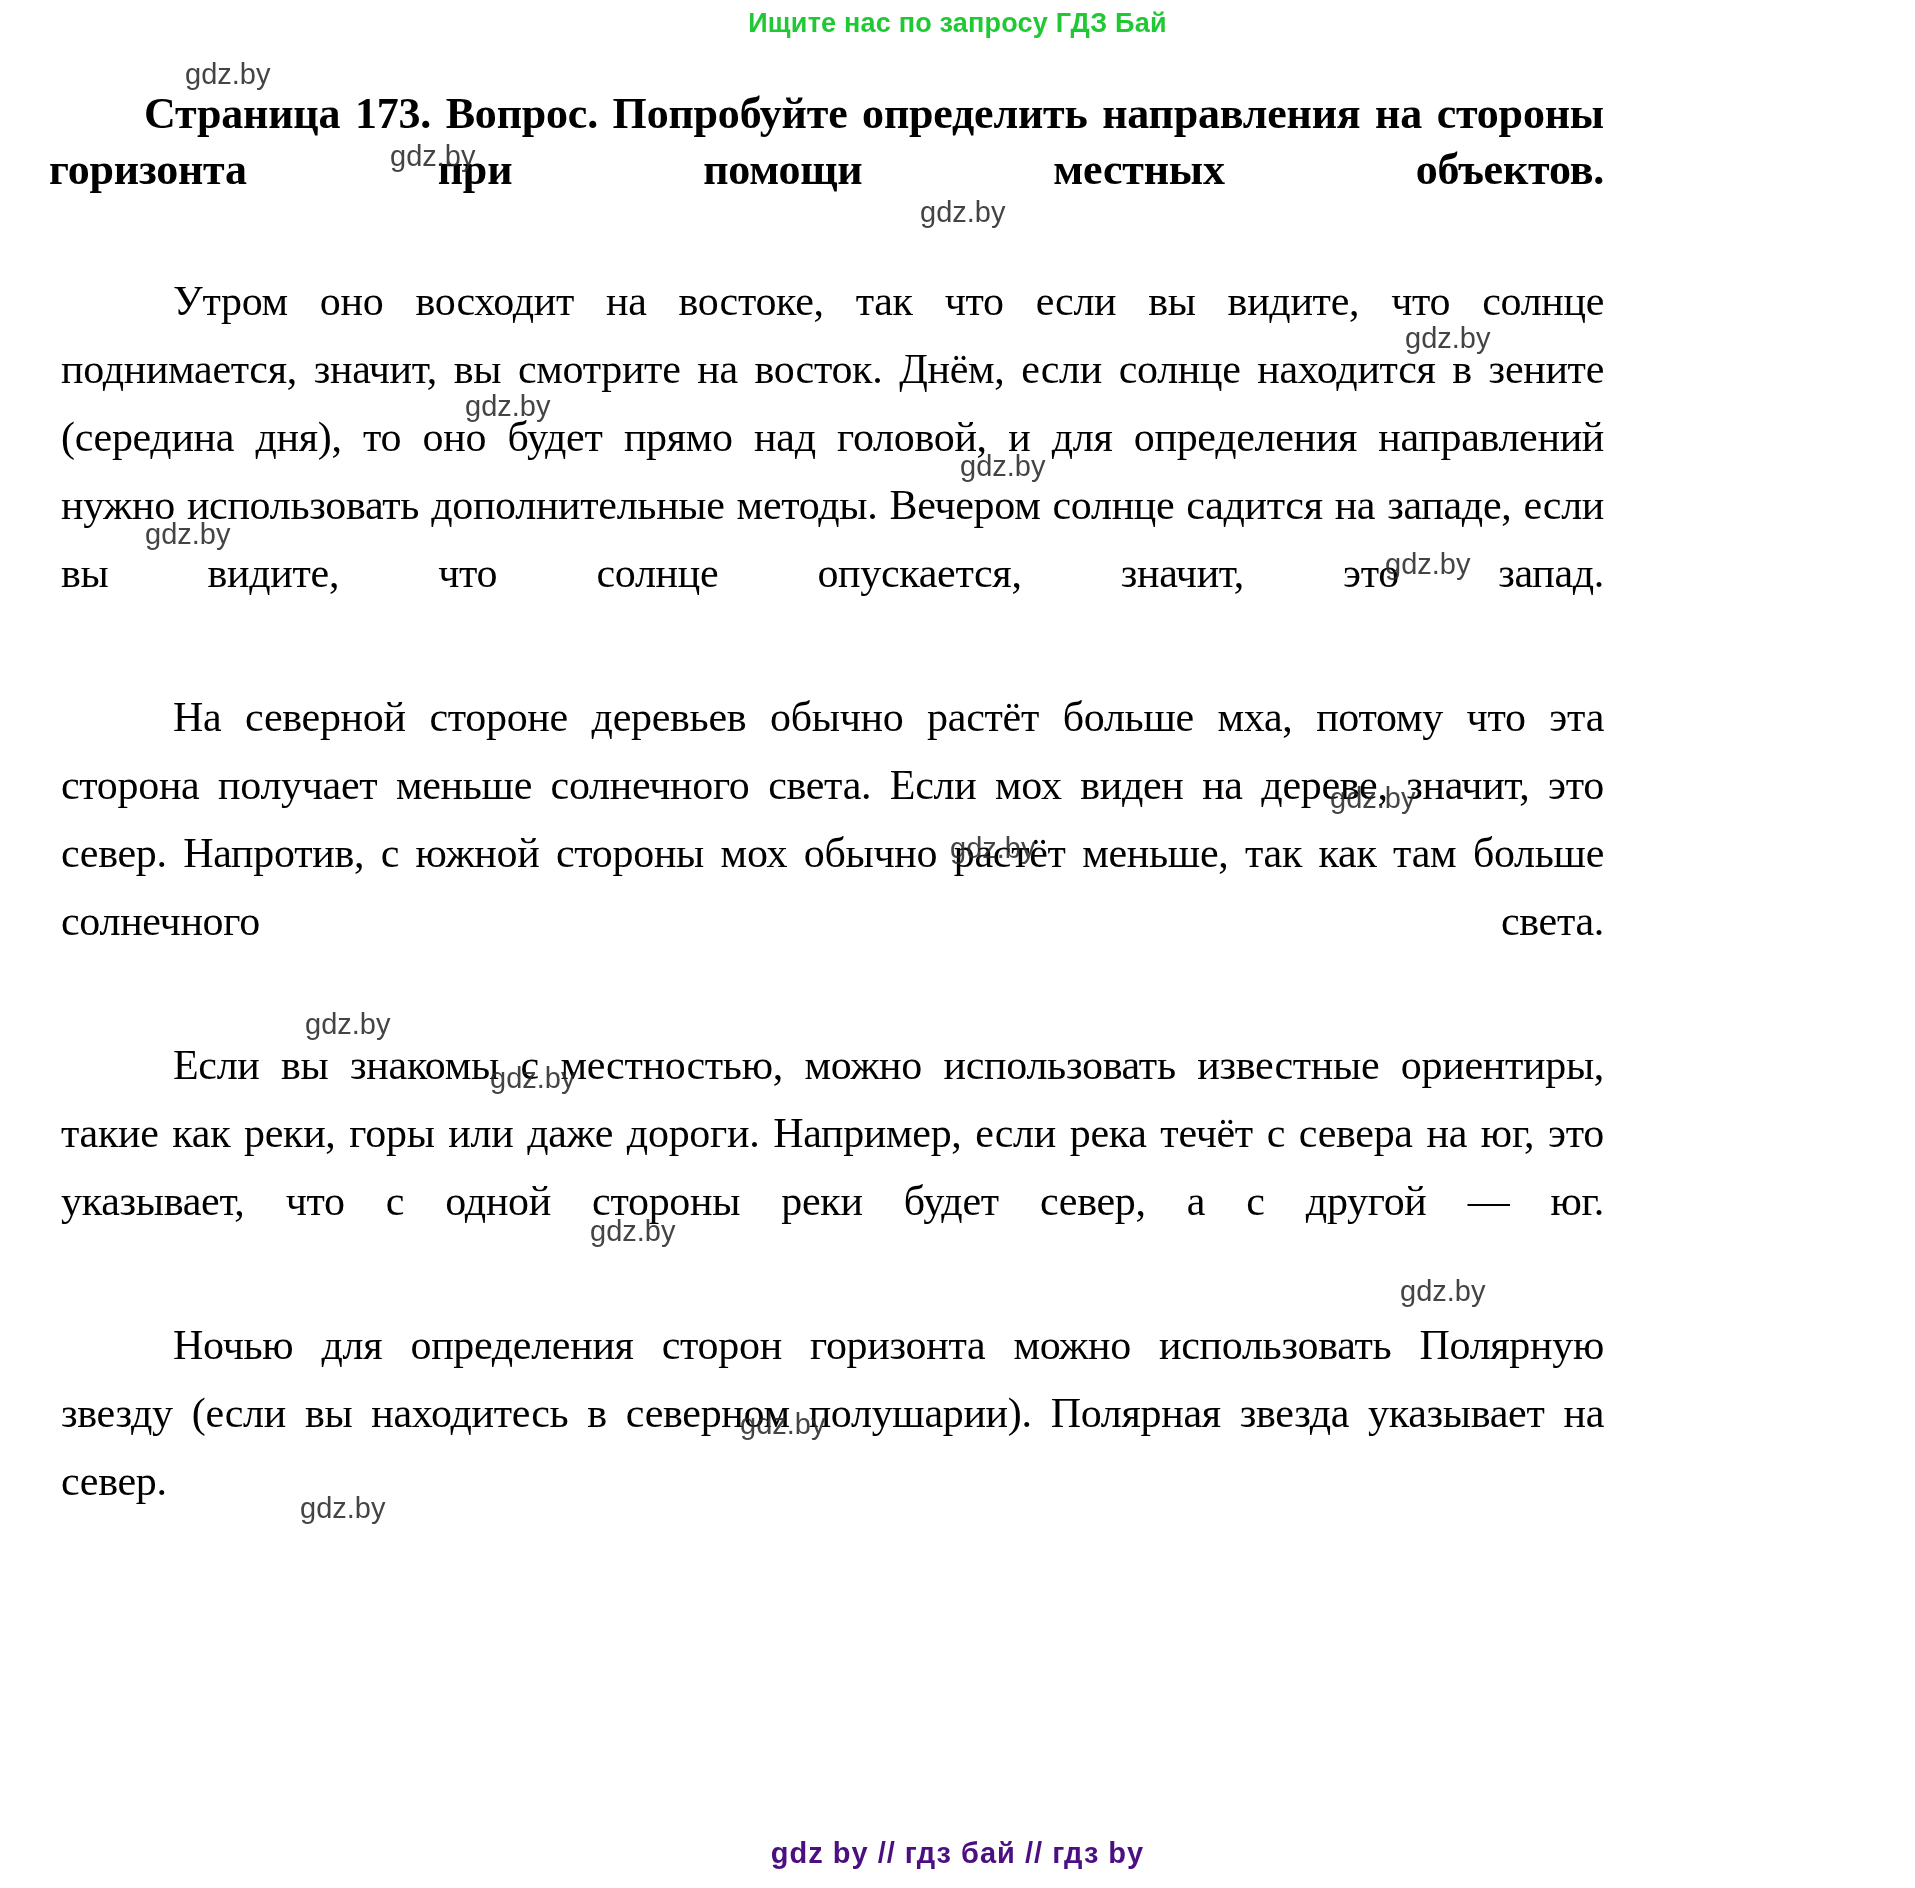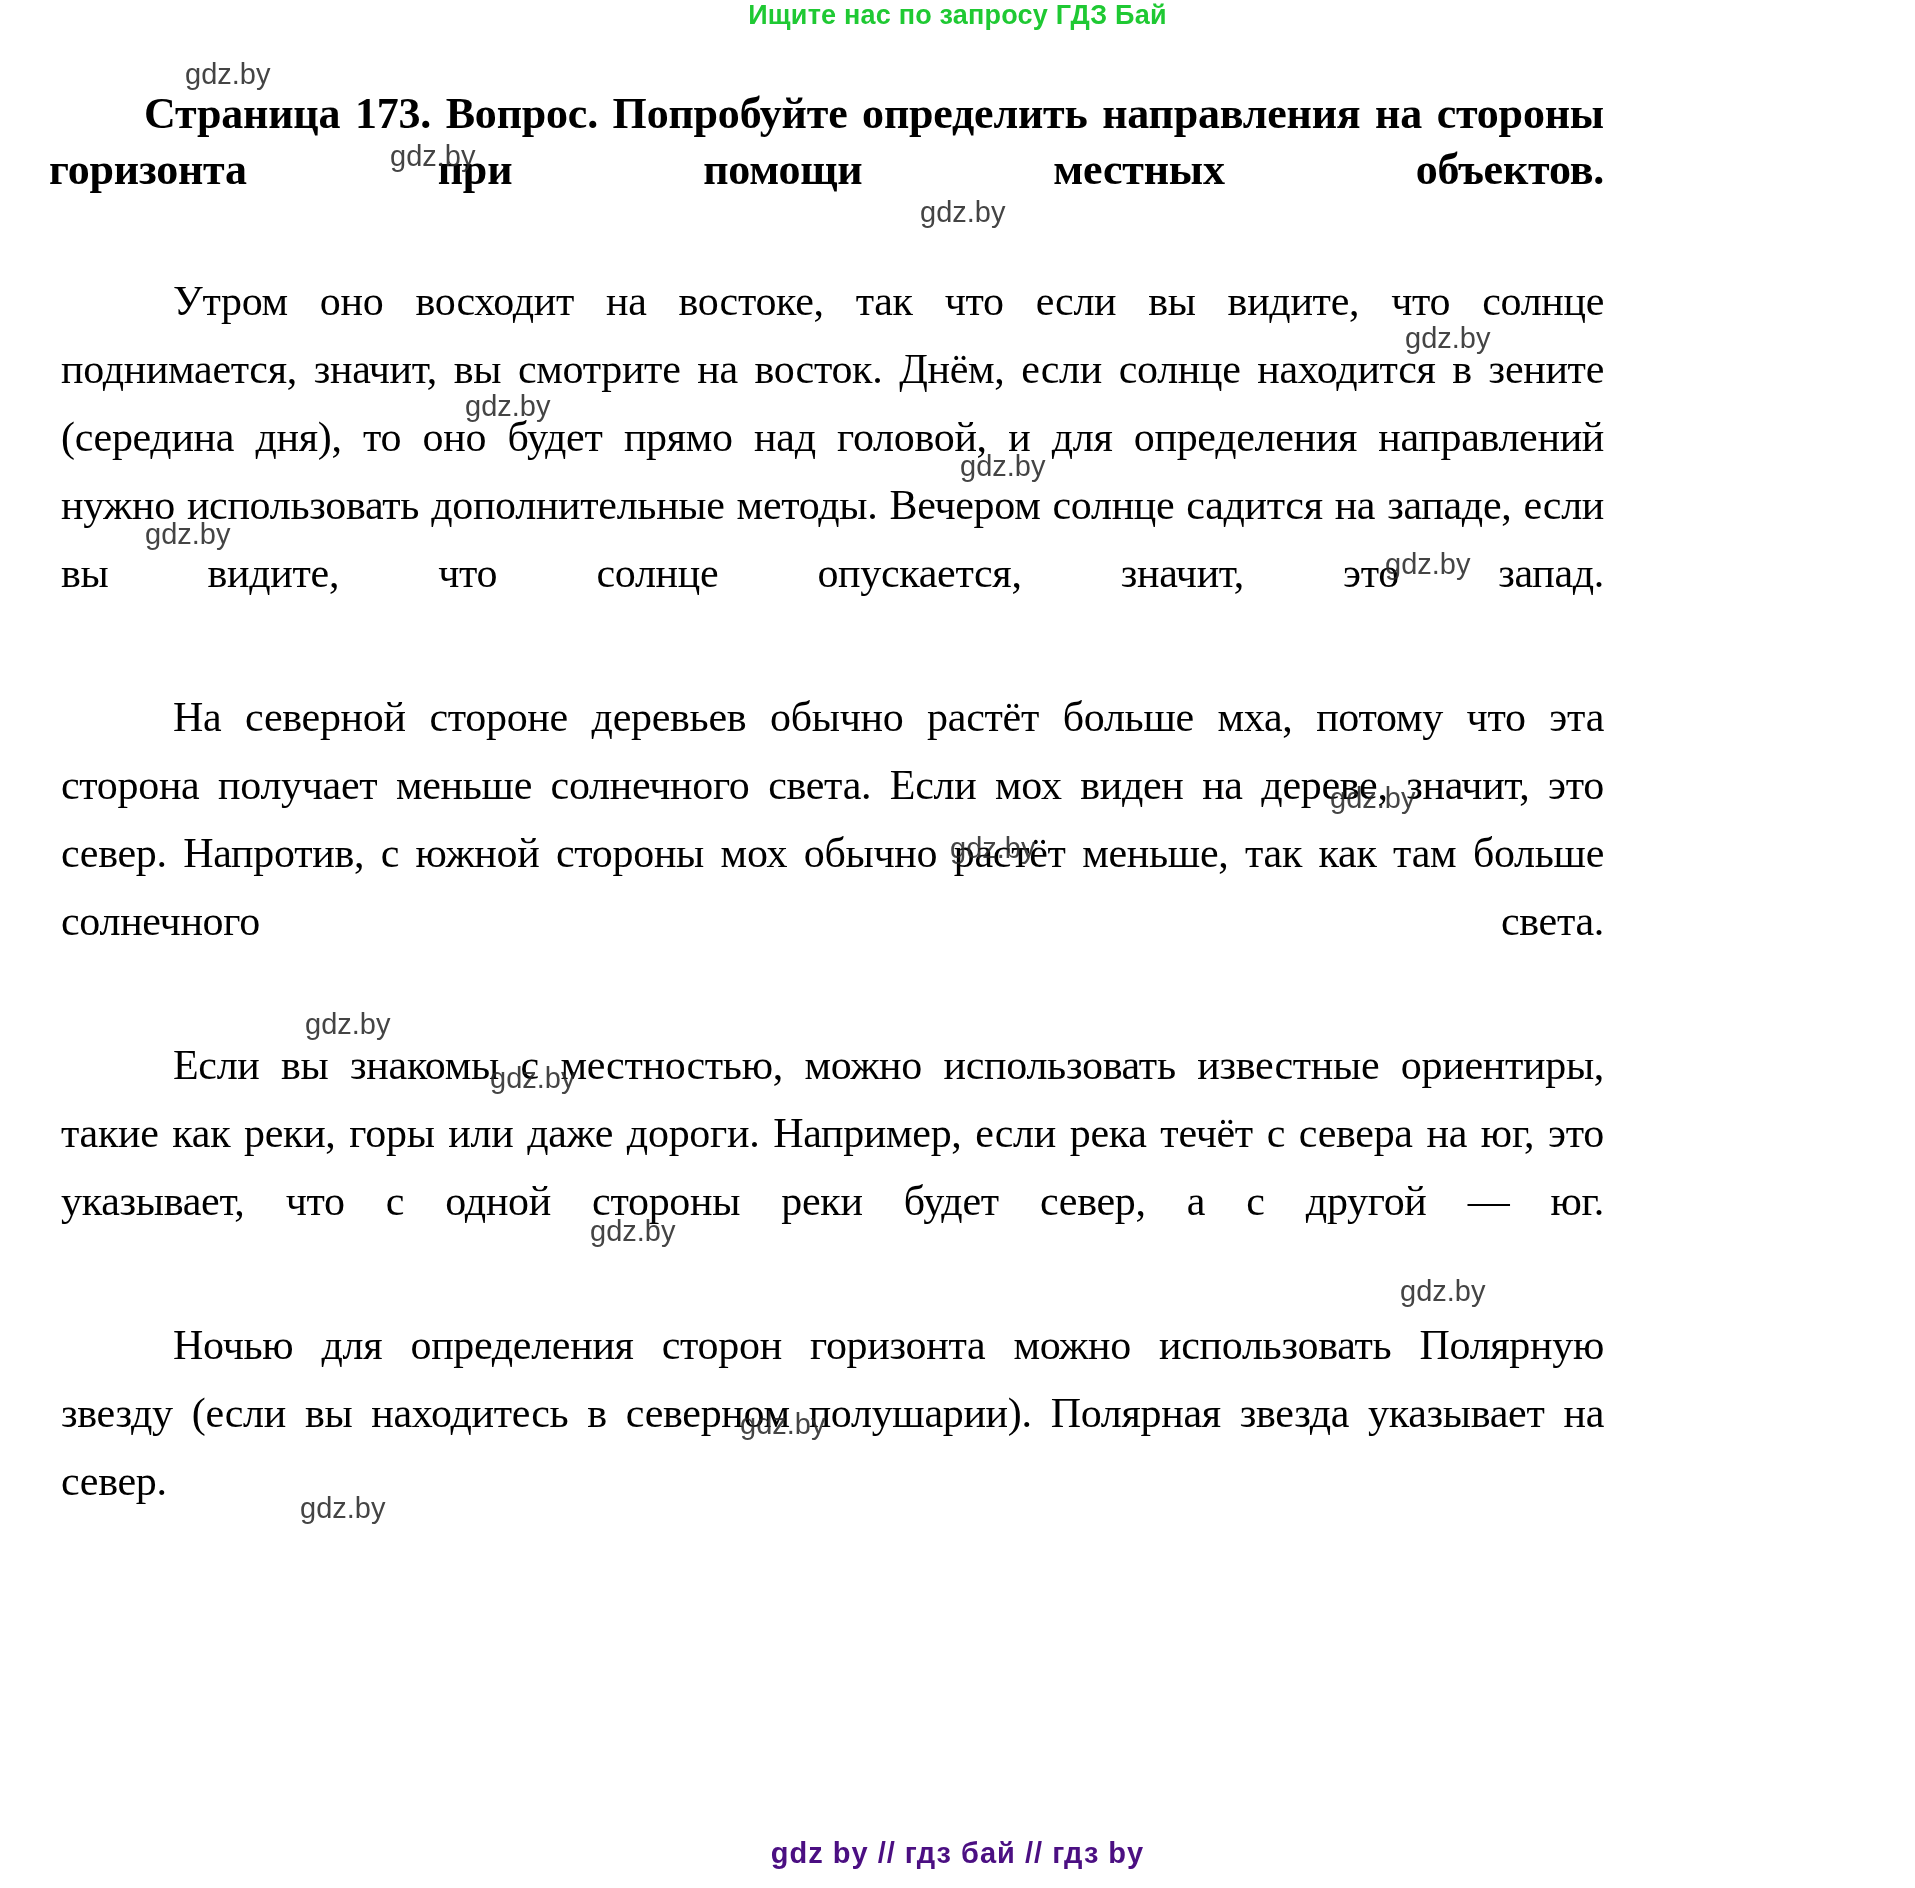--- a/index.html
+++ b/index.html
@@ -18,21 +18,21 @@
   }
 
   
   .promo-banner {
     position: absolute;
     top: 0;
     left: 0;
     width: 1915px;
     height: 46px;
     display: flex;
-    align-items: flex-start;
+    align-items: center;
     justify-content: center;
   }
   .promo-text {
     font-family: "Liberation Sans", "DejaVu Sans", sans-serif;
     font-weight: bold;
     font-size: 27px;
     color: #1fc933;
     letter-spacing: 0.2px;
     white-space: nowrap;
   }

